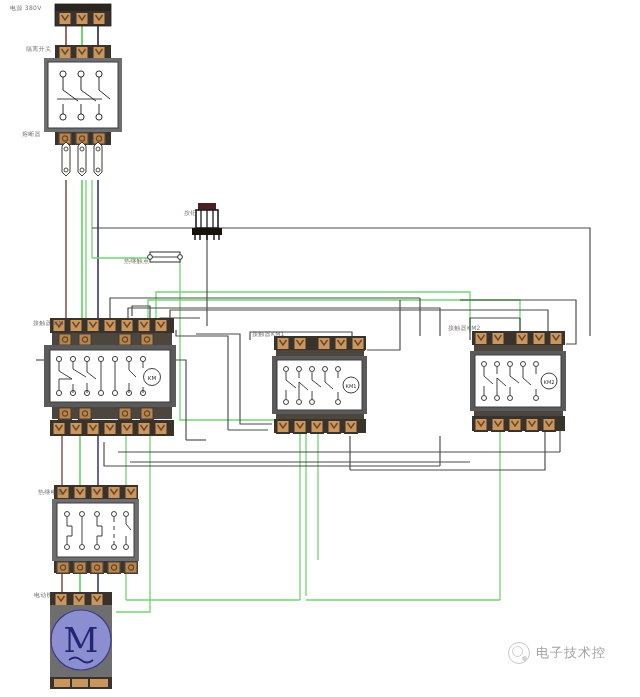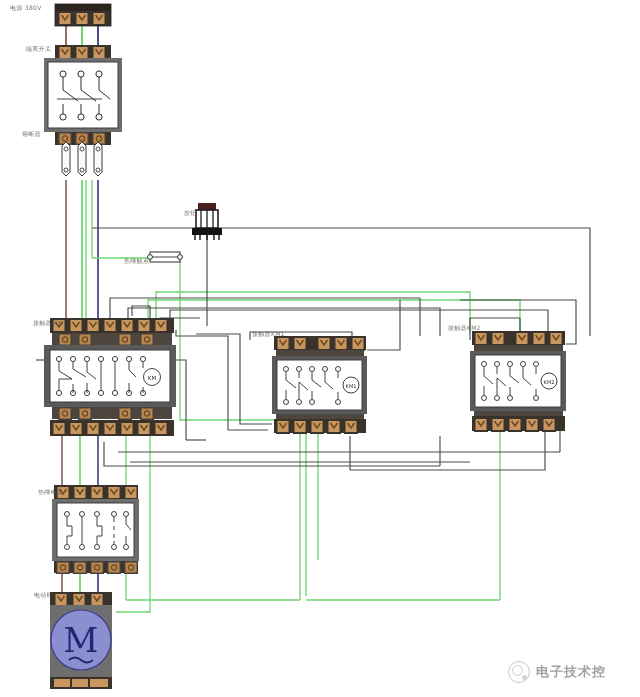--- a/index.html
+++ b/index.html
@@ -417,18 +417,18 @@
   <span class="lbl" style="left:26px;top:46px;">隔离开关</span>
   <span class="lbl" style="left:22px;top:131px;">熔断器</span>
   <span class="lbl" style="left:33px;top:320px;">接触器 KM</span>
   <span class="lbl" style="left:252px;top:331px;">接触器KM1</span>
   <span class="lbl" style="left:448px;top:325px;">接触器KM2</span>
   <span class="lbl" style="left:38px;top:489px;">热继电器</span>
   <span class="lbl" style="left:34px;top:592px;">电动机</span>
   <span class="lbl" style="left:184px;top:210px;">按钮</span>
   <span class="lbl" style="left:124px;top:258px;">热继触点</span>
 
-  <div class="wm" style="left:508px;top:661px;font-weight:bold;">
+  <div class="wm" style="left:508px;top:642px;">
     <span class="wm-logo"></span>
     <span>电子技术控</span>
   </div>
 
 </div>
 
 </body></html>

